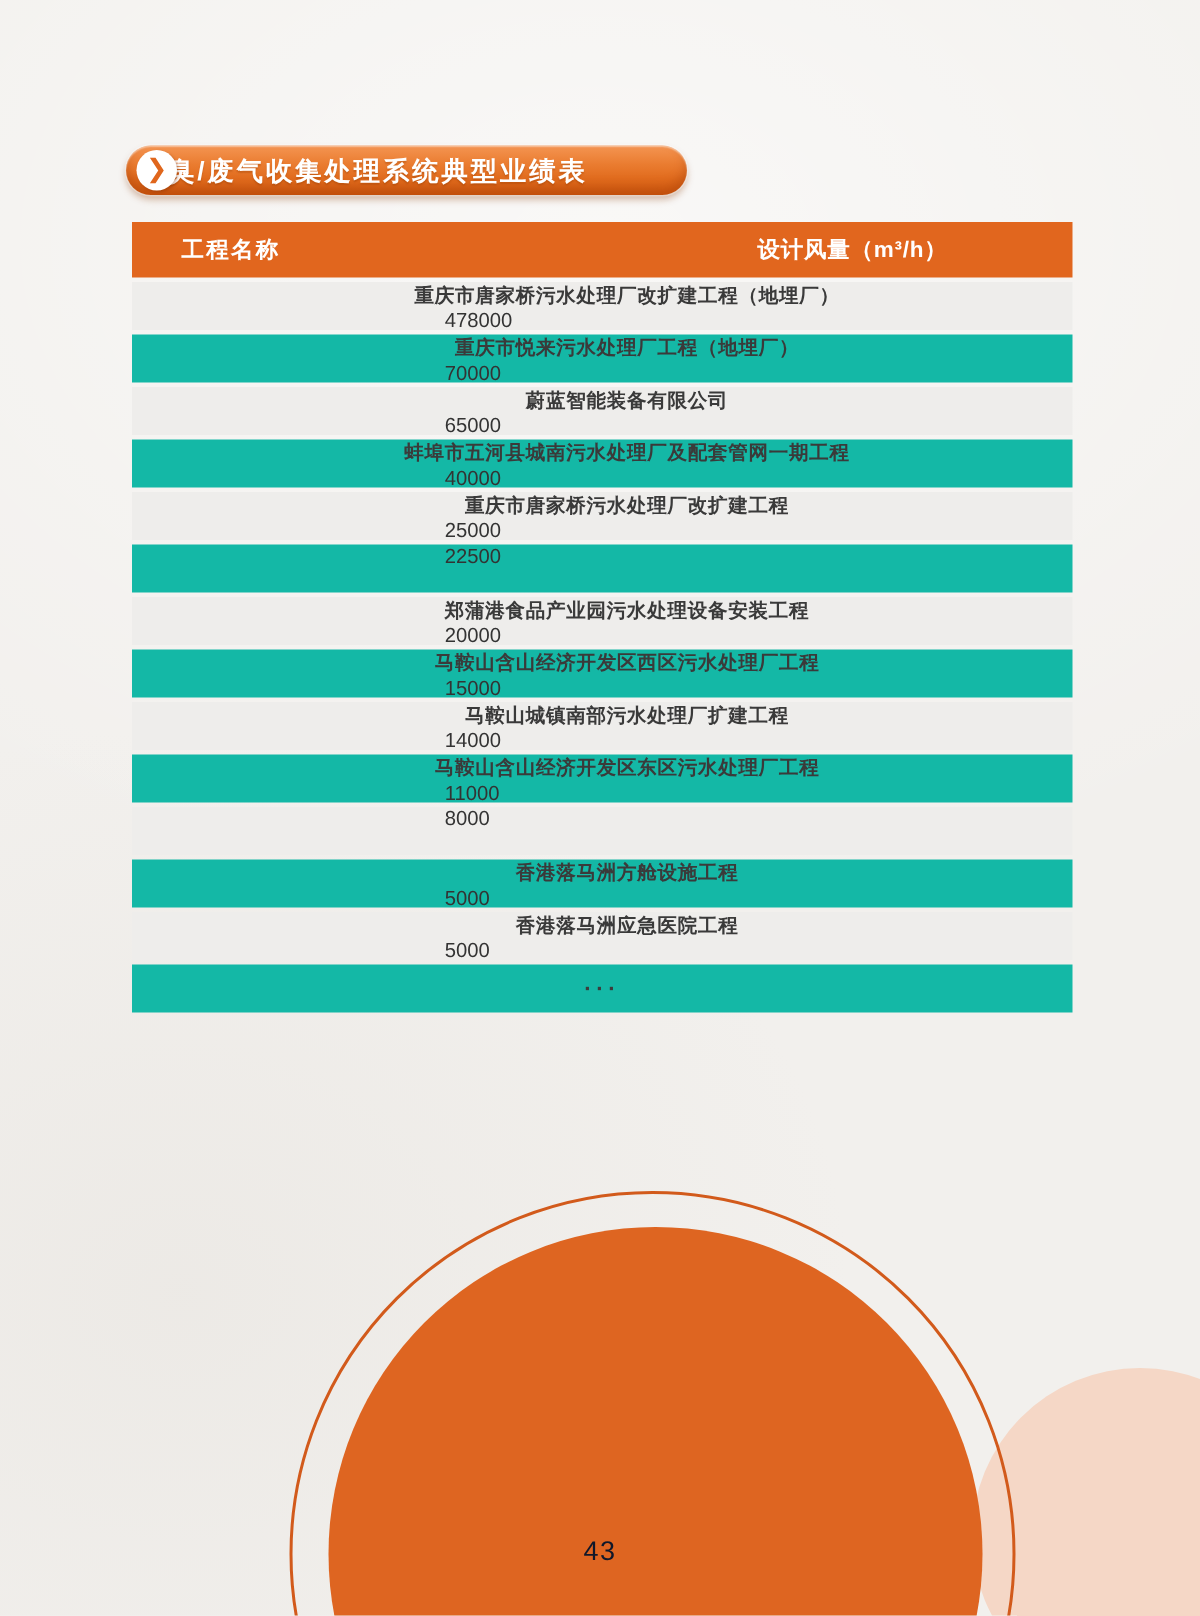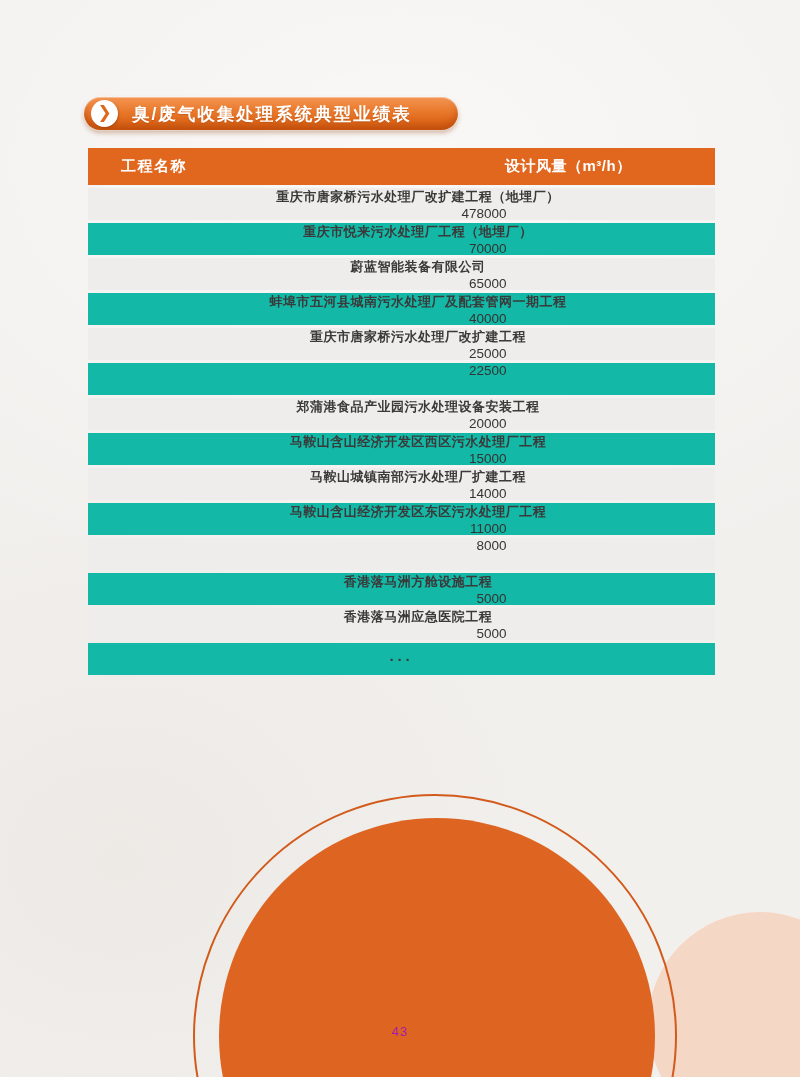--- a/index.html
+++ b/index.html
@@ -37,21 +37,21 @@
     background:#fff;
     box-shadow:1px 1px 2px rgba(120,40,0,.35);
     display:flex; align-items:center; justify-content:center;
   }
   .badge-chevron {
     color:#e0661c; font-size:17px; font-weight:bold; line-height:1;
     transform:translateY(-1px);
   }
   .badge-text {
     color:#fff; font-size:17.5px; font-weight:bold;
-    letter-spacing:2px; padding-left:48px; white-space:nowrap;
+    letter-spacing:2px; padding-left:28px; white-space:nowrap;
     text-shadow:0 1px 1px rgba(150,60,0,.35);
   }
 
   
   .perf-table { position:absolute; left:88px; top:148px; width:627px; z-index:5; }
   .t-header {
     height:37px; margin-bottom:3px;
     background:#e1661e;
     display:flex; align-items:center;
     color:#fff; font-weight:bold; font-size:15px;
@@ -59,21 +59,21 @@
   .t-header .name-col { flex:1; padding-left:33px; letter-spacing:1.5px; }
   .t-header .value-col { width:210px; letter-spacing:.5px; }
   .t-row { height:32px; margin-bottom:3px; display:flex; align-items:center;flex-direction:column; }
   .t-row.light { background:#eeedeb; }
   .t-row.dark  { background:#14b8a6; }
   .cell-name {
     flex:1; padding-left:33px;
     font-size:13px; font-weight:600; color:#3a3a3a; letter-spacing:.5px;
     white-space:nowrap;
   }
-  .cell-value { width:210px; text-align:right; font-size:13.5px; font-weight:500; color:#333; }
+  .cell-value { width:210px; text-align:left; font-size:13.5px; font-weight:500; color:#333; }
   .more-row { justify-content:center; }
   .more-label { font-size:15px; font-weight:bold; color:#3c3c3c; letter-spacing:3px; line-height:1; }
 
   
   .circle-pink {
     position:absolute; left:648px; top:912px; z-index:1;
     width:224px; height:224px; border-radius:50%;
     background:#f5d7c6;
   }
   .circle-ring {
@@ -81,21 +81,21 @@
     width:484px; height:484px; border-radius:50%;
     border:2px solid #d25a1b;
   }
   .circle-fill {
     position:absolute; left:219px; top:818px; z-index:3;
     width:436px; height:436px; border-radius:50%;
     background:#de6521;
   }
   .page-number {
     position:absolute; left:0; right:0; top:1024px; z-index:4;
-    text-align:center; font-size:13px; color:#a21caf; letter-spacing:1px;
+    text-align:center; font-size:18px; color:#0f172a; letter-spacing:1px;
   }
 </style>
 </head>
 <body>
 
 <div class="paper-texture"></div>
 
 <div class="title-badge">
   <span class="badge-circle">
     <span class="badge-chevron">❯</span>

